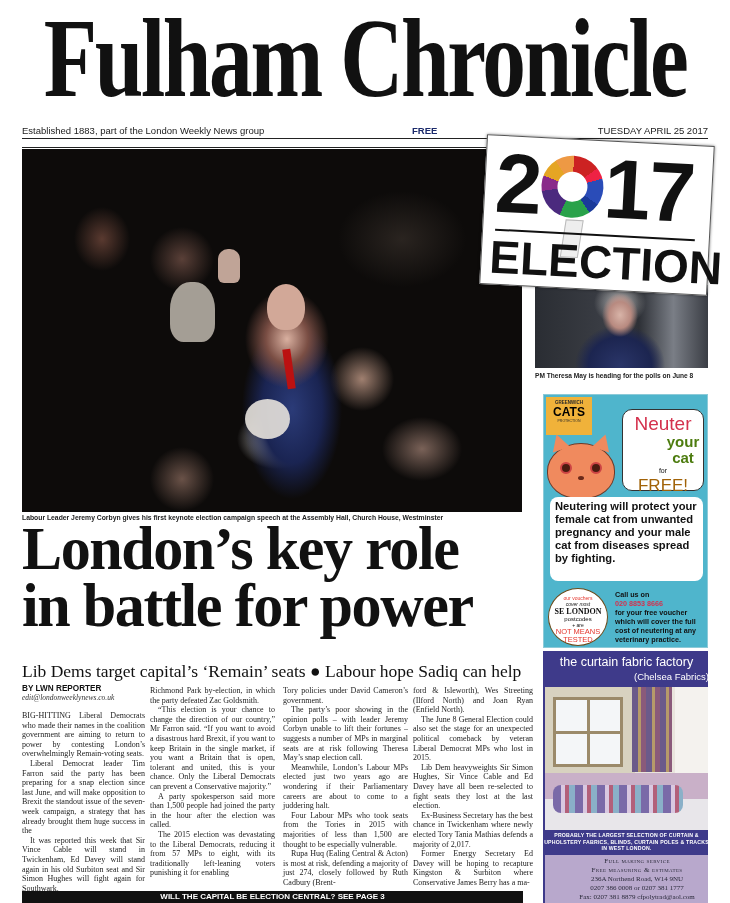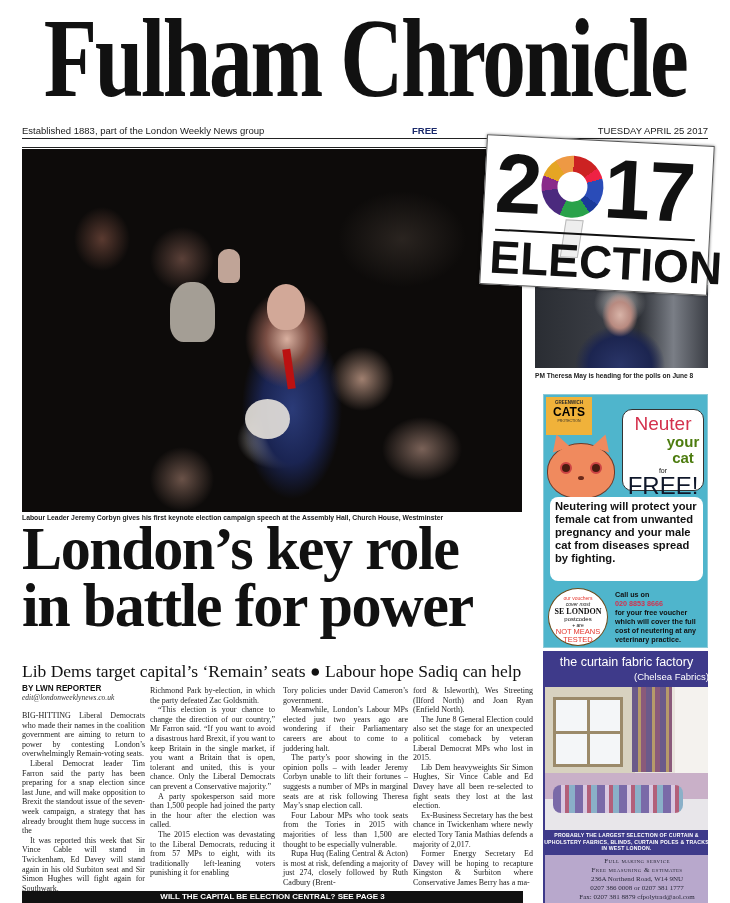--- a/index.html
+++ b/index.html
@@ -121,21 +121,21 @@
   .cat-face .eye.l { left: 12px; } .cat-face .eye.r { right: 12px; }
   .cat-face .nose { position: absolute; left: 30px; top: 32px; width: 6px; height: 4px; background: #6a2a1a; border-radius: 50%; }
   .cat-bubble {
     position: absolute; left: 78px; top: 14px; width: 82px; height: 82px;
     background: #fff; border-radius: 10px; border: 1px solid #333; text-align: center;
     font-family: "Liberation Sans", sans-serif;
   }
   .cat-bubble .b1 { display: block; color: #d4314d; font-size: 19px; line-height: 20px; margin-top: 4px; }
   .cat-bubble .b2 { display: block; color: #4d7c0f; font-size: 15px; font-weight: bold; line-height: 16px; padding-left: 40px; }
   .cat-bubble .b3 { display: block; color: #111; font-size: 7px; line-height: 9px; }
-  .cat-bubble .b4 { display: block; color: #0f172a; font-size: 24px; line-height: 22px; }
+  .cat-bubble .b4 { display: block; color: #a16207; font-size: 17px; line-height: 22px; }
   .cat-message {
     position: absolute; left: 6px; top: 102px; width: 153px; height: 84px;
     background: #fff; border-radius: 8px; padding: 3px 5px;
     font-family: "Liberation Sans", sans-serif; font-weight: bold; font-size: 11.2px; line-height: 13px; color: #111;
   }
   .cat-voucher {
     position: absolute; left: 4px; top: 193px; width: 60px; height: 58px;
     background: #ffffff; border-radius: 50%; border: 1px solid #6a4a1a; text-align: center;
     font-family: "Liberation Sans", sans-serif; color: #111;
   }
@@ -316,22 +316,22 @@
   <p>It was reported this week that Sir Vince Cable will stand in Twickenham, Ed Davey will stand again in his old Surbiton seat and Sir Simon Hughes will fight again for Southwark.</p>
 </div>
 <div class="col col2">
   <p class="noind">Richmond Park by-election, in which the party defeated Zac Goldsmith.</p>
   <p>“This election is your chance to change the direction of our country,” Mr Farron said. “If you want to avoid a disastrous hard Brexit, if you want to keep Britain in the single market, if you want a Britain that is open, tolerant and united, this is your chance. Only the Liberal Democrats can prevent a Conservative majority.”</p>
   <p>A party spokesperson said more than 1,500 people had joined the party in the hour after the election was called.</p>
   <p>The 2015 election was devastating to the Liberal Democrats, reducing it from 57 MPs to eight, with its traditionally left-leaning voters punishing it for enabling</p>
 </div>
 <div class="col col3">
   <p class="noind">Tory policies under David Cameron’s government.</p>
+  <p>The party’s poor showing in the opinion polls – with leader Jeremy Corbyn unable to lift their fortunes – suggests a number of MPs in marginal seats are at risk following Theresa May’s snap election call.</p>
   <p>Meanwhile, London’s Labour MPs elected just two years ago are wondering if their Parliamentary careers are about to come to a juddering halt.</p>
-  <p>The party’s poor showing in the opinion polls – with leader Jeremy Corbyn unable to lift their fortunes – suggests a number of MPs in marginal seats are at risk following Theresa May’s snap election call.</p>
   <p>Four Labour MPs who took seats from the Tories in 2015 with majorities of less than 1,500 are thought to be especially vulnerable.</p>
   <p>Rupa Huq (Ealing Central &amp; Acton) is most at risk, defending a majority of just 274, closely followed by Ruth Cadbury (Brent-</p>
 </div>
 <div class="col col4">
   <p class="noind">ford &amp; Isleworth), Wes Streeting (Ilford North) and Joan Ryan (Enfield North).</p>
   <p>The June 8 General Election could also set the stage for an unexpected political comeback by veteran Liberal Democrat MPs who lost in 2015.</p>
   <p>Lib Dem heavyweights Sir Simon Hughes, Sir Vince Cable and Ed Davey have all been re-selected to fight seats they lost at the last election.</p>
   <p>Ex-Business Secretary has the best chance in Twickenham where newly elected Tory Tania Mathias defends a majority of 2,017.</p>
   <p>Former Energy Secretary Ed Davey will be hoping to recapture Kingston &amp; Surbiton where Conservative James Berry has a ma-</p>
   <span class="turn">TURN TO PAGE 3</span>

